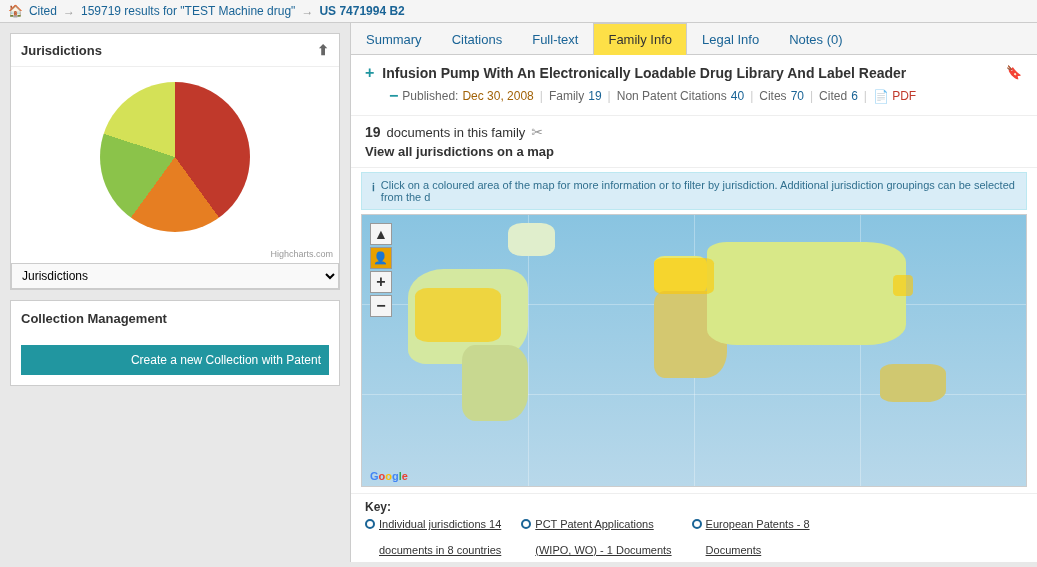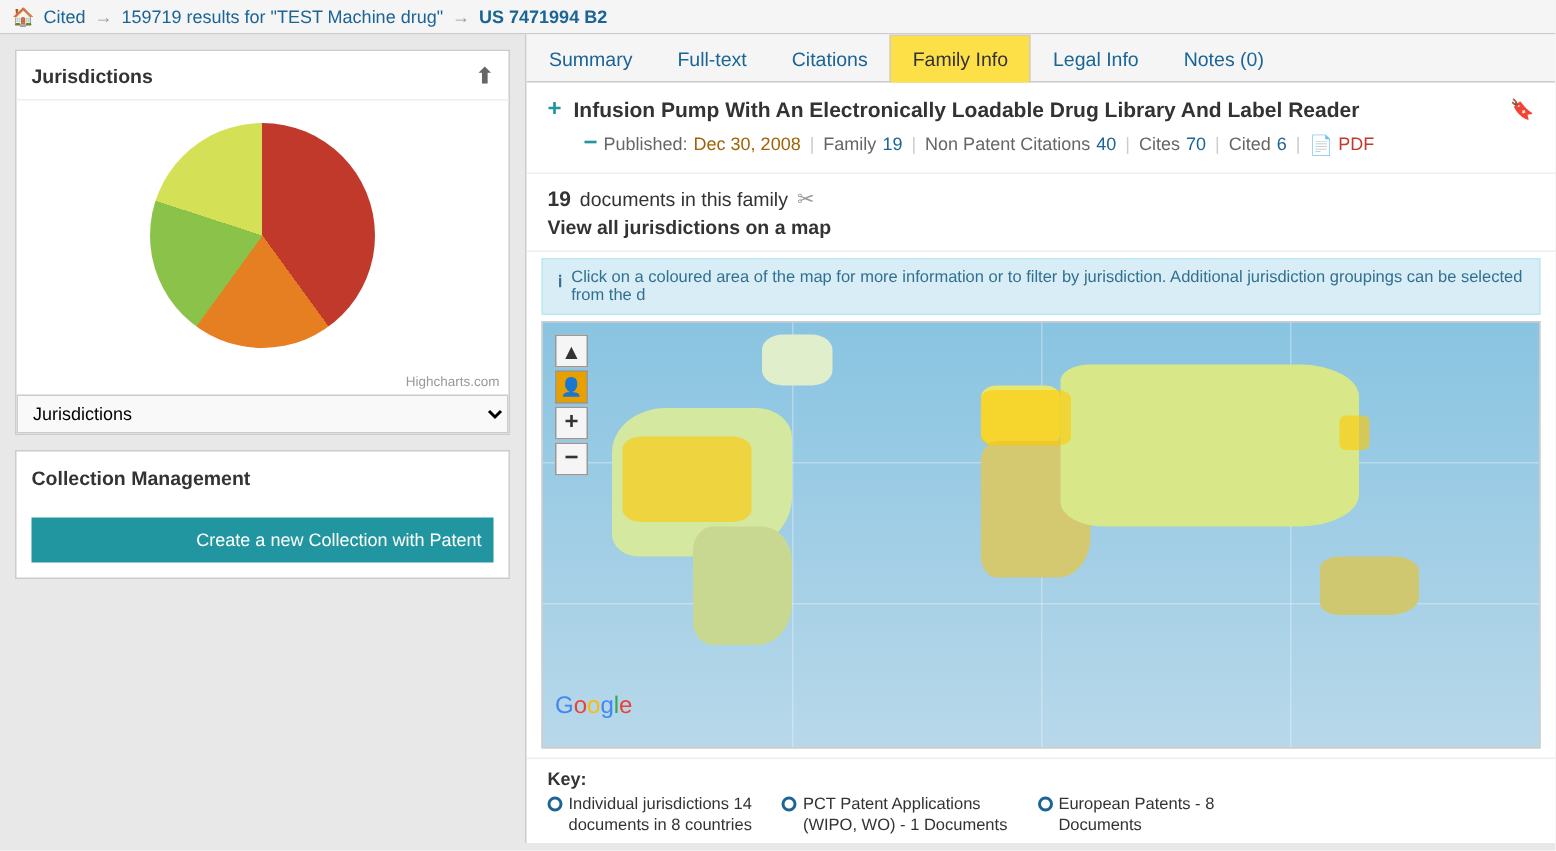--- a/index.html
+++ b/index.html
@@ -282,25 +282,25 @@
       color: #fff;
       font-size: 12px;
     }
     .map-zoom-in, .map-zoom-out {
       font-size: 16px;
       font-weight: bold;
     }
 
     .google-logo {
       position: absolute;
-      bottom: 18px;
+      bottom: 4px;
       left: 8px;
-      font-size: 16px;
+      font-size: 11px;
       color: #666;
-      font-weight: normal;
+      font-weight: bold;
     }
     .google-logo span:first-child { color: #4285F4; }
     .google-logo span:nth-child(2) { color: #EA4335; }
     .google-logo span:nth-child(3) { color: #FBBC05; }
     .google-logo span:nth-child(4) { color: #4285F4; }
     .google-logo span:nth-child(5) { color: #34A853; }
     .google-logo span:last-child { color: #EA4335; }
 
     
     .key-section {
@@ -310,21 +310,22 @@
     }
     .key-label { font-weight: bold; margin-bottom: 4px; }
     .key-items {
       display: flex;
       gap: 20px;
       flex-wrap: wrap;
     }
     .key-item {
       display: flex;
       flex-direction: column;
-      gap: 2px;
+      gap: 14px;
+      text-decoration: underline;
     }
     .key-item-row {
       display: flex;
       align-items: center;
       gap: 4px;
     }
     .key-dot {
       width: 10px;
       height: 10px;
       border-radius: 50%;
@@ -484,22 +485,22 @@
       <div class="collection-title">Collection Management</div>
       <button class="create-collection-btn">Create a new Collection with Patent</button>
     </div>
 
   </div>
 
   <div class="content-panel">
 
     <div class="tabs">
       <div class="tab">Summary</div>
+      <div class="tab">Citations</div>
       <div class="tab">Full-text</div>
-      <div class="tab">Citations</div>
       <div class="tab active">Family Info</div>
       <div class="tab">Legal Info</div>
       <div class="tab">Notes (0)</div>
     </div>
 
     <div class="patent-info">
       <div class="patent-title-row">
         <span class="expand-icon">+</span>
         <span class="patent-title">Infusion Pump With An Electronically Loadable Drug Library And Label Reader</span>
         <span class="bookmark-icon">🔖</span>

